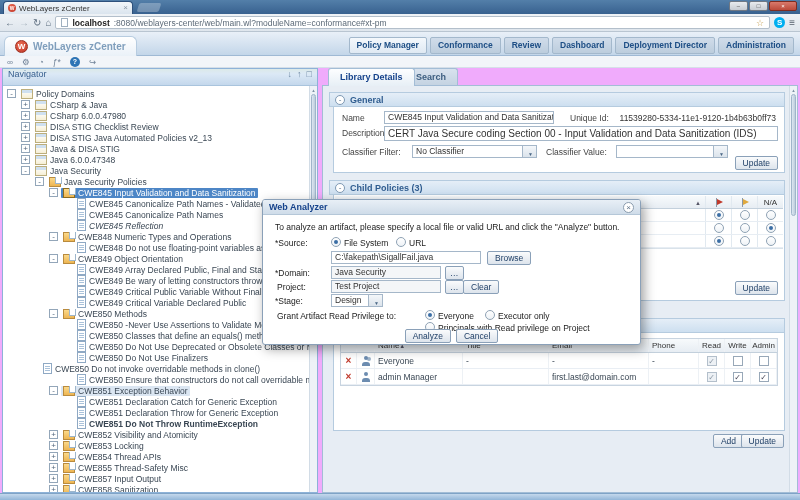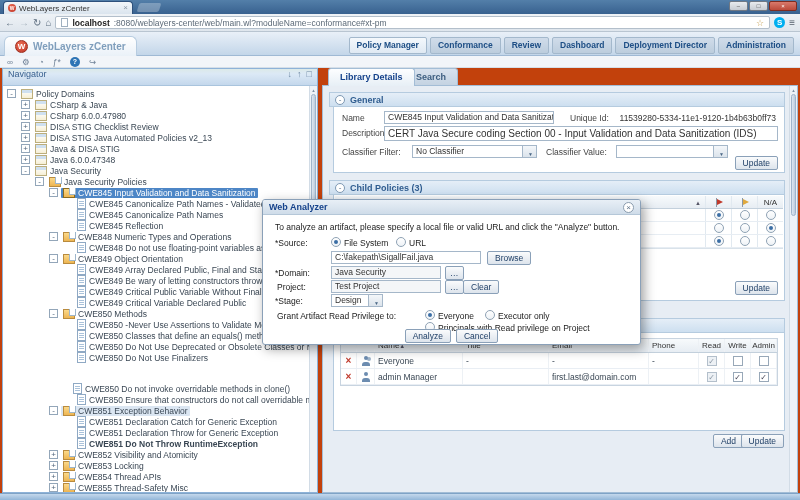--- a/index.html
+++ b/index.html
@@ -1,17 +1,17 @@
 <!DOCTYPE html>
 <html><head>
 <meta charset="utf-8">
 <style>
   *{box-sizing:border-box;margin:0;padding:0}
   html,body{background:#9db8d2}
-  .screen{position:relative;width:800px;height:500px;overflow:hidden;background:#c2410c;
+  .screen{position:relative;width:800px;height:500px;overflow:hidden;background:#f0abfc;
           font-family:"Liberation Sans",sans-serif;color:#333;-webkit-font-smoothing:antialiased}
   
   .chrome-top{position:absolute;left:0;top:0;width:800px;height:14px;
               background:linear-gradient(#537fa9,#38618f)}
   .btab{position:absolute;left:3px;top:1px;width:130px;height:13px;border-radius:4px 4px 0 0;
         background:linear-gradient(#f2f6fa,#dae4ee);border:1px solid #2e517c;border-bottom:none;
         display:flex;align-items:center;gap:3px;padding:0 4px;font-size:8px;color:#333}
   .favicon{width:8px;height:8px;border-radius:50%;background:radial-gradient(circle at 35% 30%,#e8624a,#c0392b);
            color:#fff;font-size:5px;font-weight:bold;text-align:center;line-height:8px;flex:none}
   .btab-title{flex:1;overflow:hidden;white-space:nowrap}
@@ -311,21 +311,21 @@
             <span class="tlabel">CWE845 Canonicalize Path Names - Validated with Literal File Names</span>
           </span>
         </div>
         <div class="trow" style="padding-left: 60px;">
           <span class="exp none"></span>
           <span class="tcontent">
             <span class="ic ic-doc"></span>
             <span class="tlabel">CWE845 Canonicalize Path Names</span>
           </span>
         </div>
-        <div class="trow" style="padding-left: 60px;">
+        <div class="trow" style="padding-left: 60px; font-style: italic;">
           <span class="exp none"></span>
           <span class="tcontent">
             <span class="ic ic-doc"></span>
             <span class="tlabel">CWE845 Reflection</span>
           </span>
         </div>
         <div class="trow" style="padding-left: 46px;">
           <span class="exp">-</span>
           <span class="tcontent">
             <span class="ic ic-group"></span>
@@ -402,21 +402,21 @@
             <span class="tlabel">CWE850 Do Not Use Deprecated or Obsolete Classes or Methods</span>
           </span>
         </div>
         <div class="trow" style="padding-left: 60px;">
           <span class="exp none"></span>
           <span class="tcontent">
             <span class="ic ic-doc"></span>
             <span class="tlabel">CWE850 Do Not Use Finalizers</span>
           </span>
         </div>
-        <div class="trow" style="padding-left: 56px; margin-top: 20px;">
+        <div class="trow" style="padding-left: 26px;">
           <span class="exp none"></span>
           <span class="tcontent">
             <span class="ic ic-doc"></span>
             <span class="tlabel">CWE850 Do not invoke overridable methods in clone()</span>
           </span>
         </div>
         <div class="trow" style="padding-left: 60px;">
           <span class="exp none"></span>
           <span class="tcontent">
             <span class="ic ic-doc"></span>

